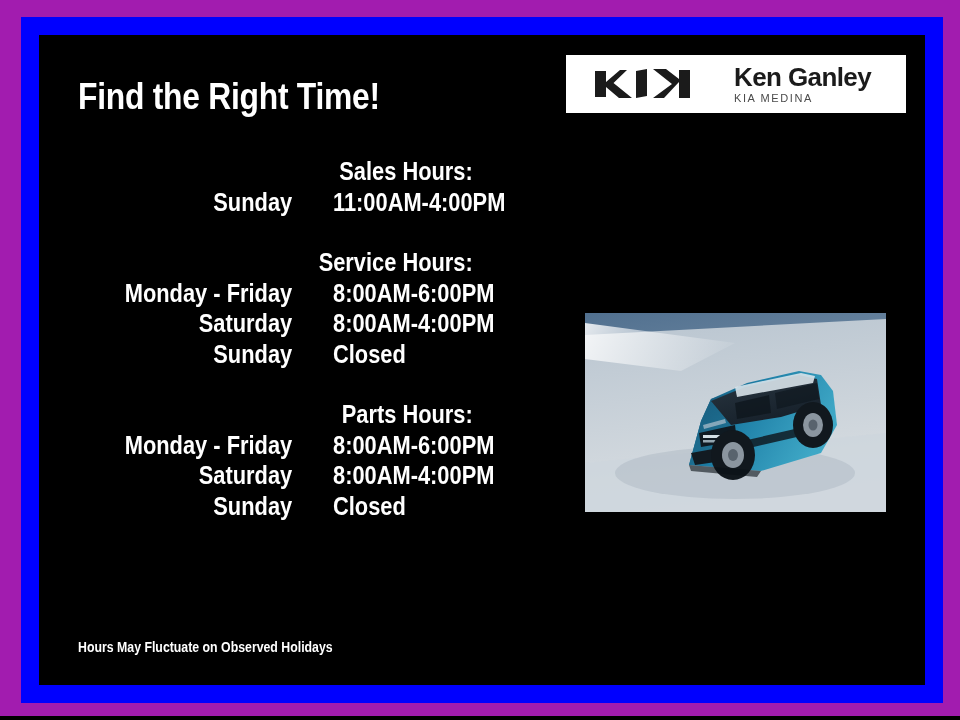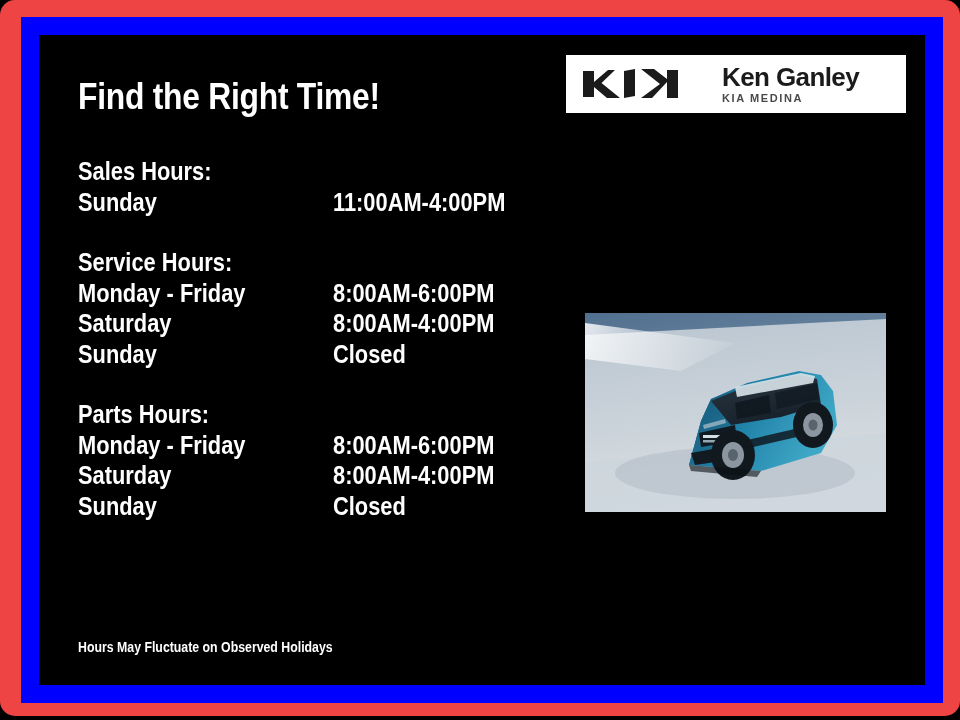--- a/index.html
+++ b/index.html
@@ -12,22 +12,21 @@
     width: 960px;
     height: 720px;
     overflow: hidden;
     font-family: "Liberation Sans", sans-serif;
   }
 
   #slide {
     position: relative;
     width: 960px;
     height: 716px;
-    background: #ef4444;
-    border-radius: 15px;
+    background: #a21caf;
   }
 
   
   #blue-frame {
     position: absolute;
     left: 21px;
     top: 17px;
     width: 922px;
     height: 686px;
     box-sizing: border-box;
@@ -52,20 +51,21 @@
 
   
   #hours-wrap {
     position: absolute;
     left: 78px;
     top: 156px;
     width: 470px;
   }
   .hours-section {
     margin-bottom: 30px;
+    text-align: right;
   }
   .hours-section:last-child {
     margin-bottom: 0;
     margin-top: 25px;
   }
   .section-heading {
     font-size: 26px;
     font-weight: bold;
     color: #ffffff;
     line-height: 30.5px;
@@ -113,21 +113,21 @@
   
   #logo-box {
     position: absolute;
     left: 566px;
     top: 55px;
     width: 340px;
     height: 58px;
     background: #ffffff;
     display: flex;
     align-items: center;
-    padding: 0 8px;
+    padding: 0 20px;
     box-sizing: border-box;
   }
   #kia-mark {
     width: 130px;
     height: 34px;
     flex: 0 0 130px;
     margin-right: 18px;
     display: block;
   }
   #dealer-name-group {
@@ -138,21 +138,21 @@
   }
   #dealer-name {
     font-size: 26px;
     font-weight: bold;
     color: #1b1b1b;
     letter-spacing: -0.6px;
     white-space: nowrap;
   }
   #dealer-sub {
     font-size: 11px;
-    font-weight: bold;
+    font-weight: normal;
     color: #4a4a4a;
     letter-spacing: 1.6px;
     margin-top: 3px;
     white-space: nowrap;
   }
 
   
   #vehicle-photo {
     position: absolute;
     left: 585px;

